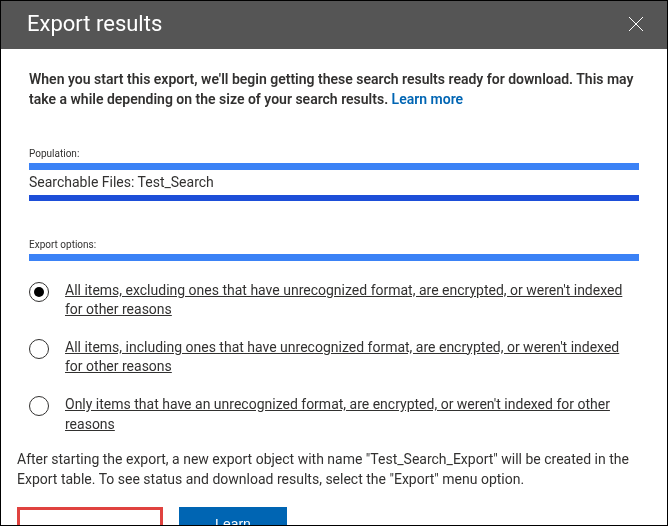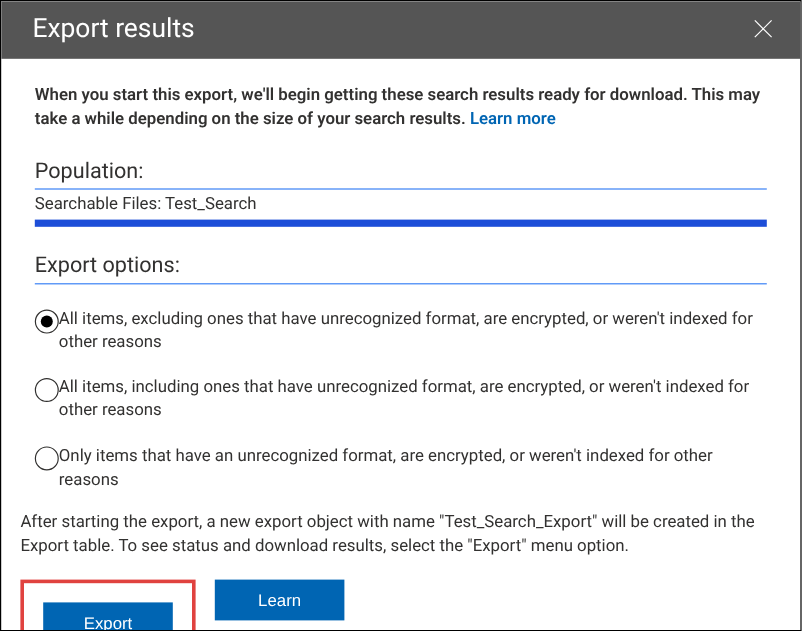--- a/index.html
+++ b/index.html
@@ -12,21 +12,21 @@
     width: 668px;
     height: 526px;
     border: 1px solid #000;
     display: flex;
     flex-direction: column;
   }
   .header {
     background: #555555;
     color: #fff;
     display: flex;
-    align-items: center;
+    align-items: flex-start;
     justify-content: space-between;
     padding: 10px 18px 12px 26px;
     height: 56px;
   }
   .header h1 {
     font-size: 22px;
     font-weight: 400;
     margin: 0;
   }
   .close-btn {
@@ -45,40 +45,41 @@
     flex-direction: column;
   }
   .intro {
     font-size: 14px;
     line-height: 1.45;
     color: #323130;
     font-weight: 600;
   }
   .intro a { color: #0065b3; text-decoration: none; font-weight: 600; cursor: pointer; }
   .section-label {
-    font-size: 18px;
+    font-size: 10px;
     color: #323130;
-    margin-top: 22px;
-    border-bottom: 1px solid #3b82f6;
+    margin-top: 38px;
+    border-bottom: 7px solid #3b82f6;
     padding-bottom: 4px;
   }
   .section-value {
     font-size: 14px;
     color: #323130;
     border-bottom: 6px solid #1d4ed8;
     padding: 4px 0 5px 0;
   }
   .options {
     margin-top: 12px;
   }
   .radio-row {
     display: flex;
     align-items: flex-start;
-    gap: 0;
+    gap: 16px;
     padding: 8px 0 10px 0;
+    text-decoration: underline;
   }
   .radio-circle {
     width: 20px;
     height: 20px;
     border: 1px solid #323130;
     border-radius: 50%;
     flex-shrink: 0;
     position: relative;
     margin-top: 1px;
     cursor: pointer;

